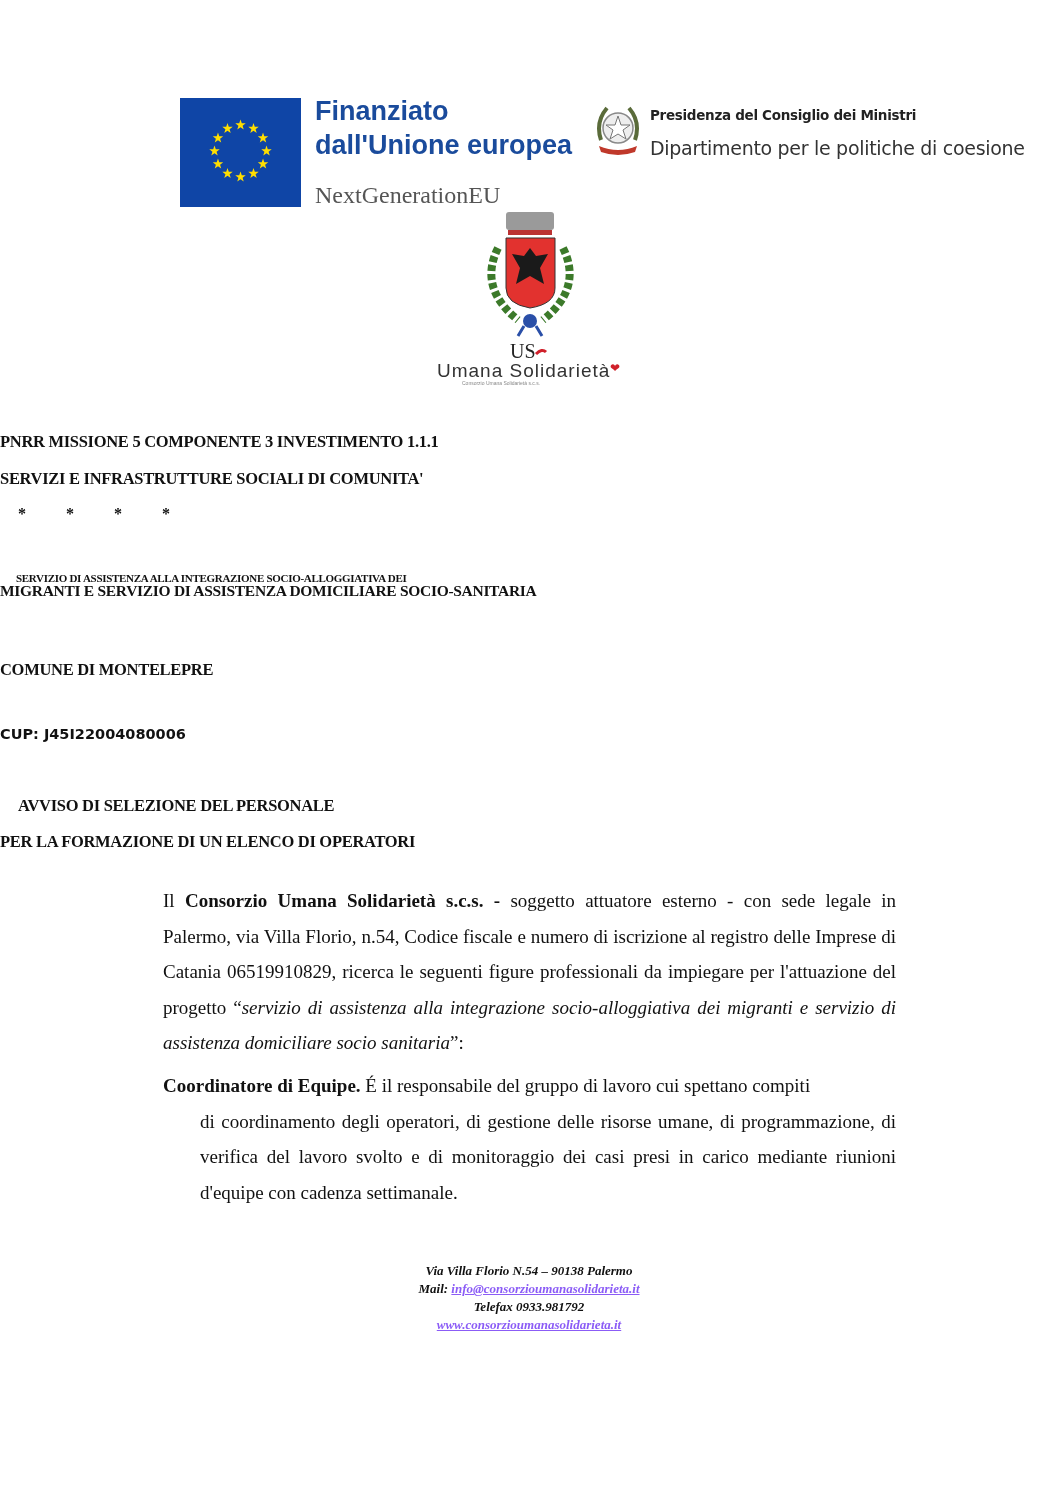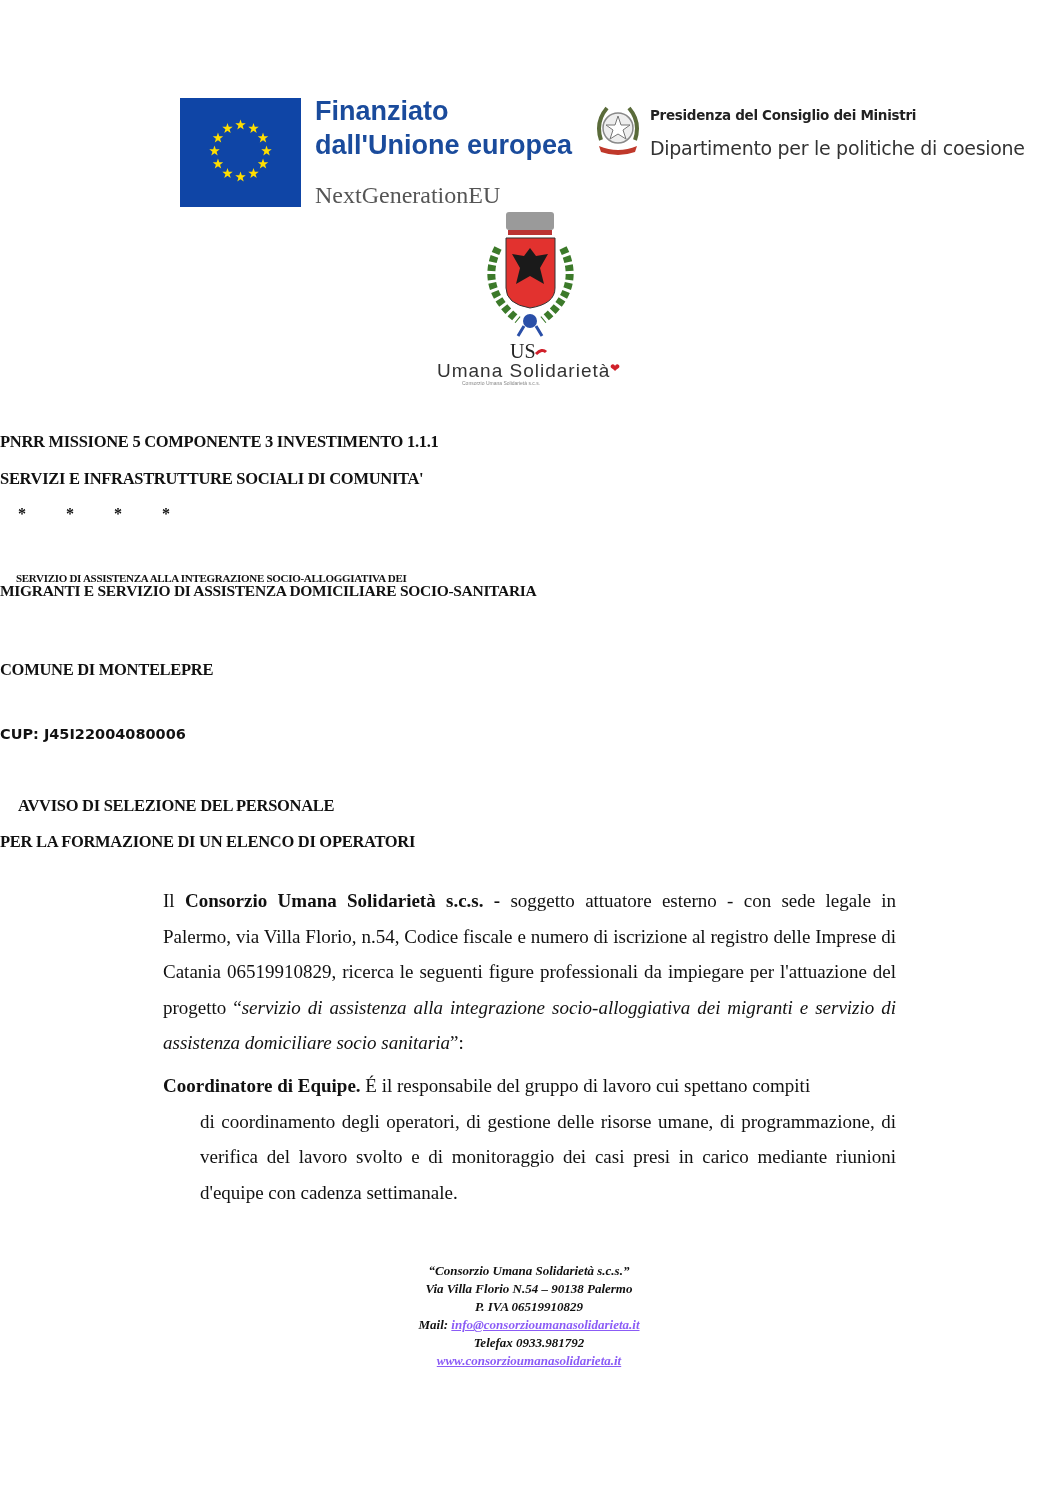--- a/index.html
+++ b/index.html
@@ -126,19 +126,17 @@
 <div class="abs center h-bold h5">COMUNE DI MONTELEPRE</div>
 <div class="abs center cup">CUP: J45I22004080006</div>
 <div class="abs center h-bold h6">AVVISO DI SELEZIONE DEL PERSONALE</div>
 <div class="abs center h-bold h7">PER LA FORMAZIONE DI UN ELENCO DI OPERATORI</div>
 
 <div class="abs para p1"><span>Il </span><b>Consorzio Umana Solidarietà s.c.s. -</b><span> soggetto attuatore esterno - con sede legale in Palermo, via Villa Florio, n.54, Codice fiscale e numero di iscrizione al registro delle Imprese di Catania 06519910829, ricerca le seguenti figure professionali da impiegare per l'attuazione del progetto “</span><i>servizio di assistenza alla integrazione socio-alloggiativa dei migranti e servizio di assistenza domiciliare socio sanitaria</i><span>”:</span></div>
 
 <div class="abs para p2"><b>Coordinatore di Equipe.</b><span> É il responsabile del gruppo di lavoro cui spettano compiti</span><span class="indent">di coordinamento degli operatori, di gestione delle risorse umane, di programmazione, di verifica del lavoro svolto e di monitoraggio dei casi presi in carico mediante riunioni d'equipe con cadenza settimanale.</span></div>
 
 <div class="abs footer">
-  <div>“Consorzio Umana Solidarietà s.c.s.”</div>
   <div>Via Villa Florio N.54 – 90138 Palermo</div>
-  <div>P. IVA 06519910829</div>
   <div><span>Mail: </span><a>info@consorzioumanasolidarieta.it</a></div>
   <div>Telefax 0933.981792</div>
   <div><a>www.consorzioumanasolidarieta.it</a></div>
 </div>
 
 </body></html>

